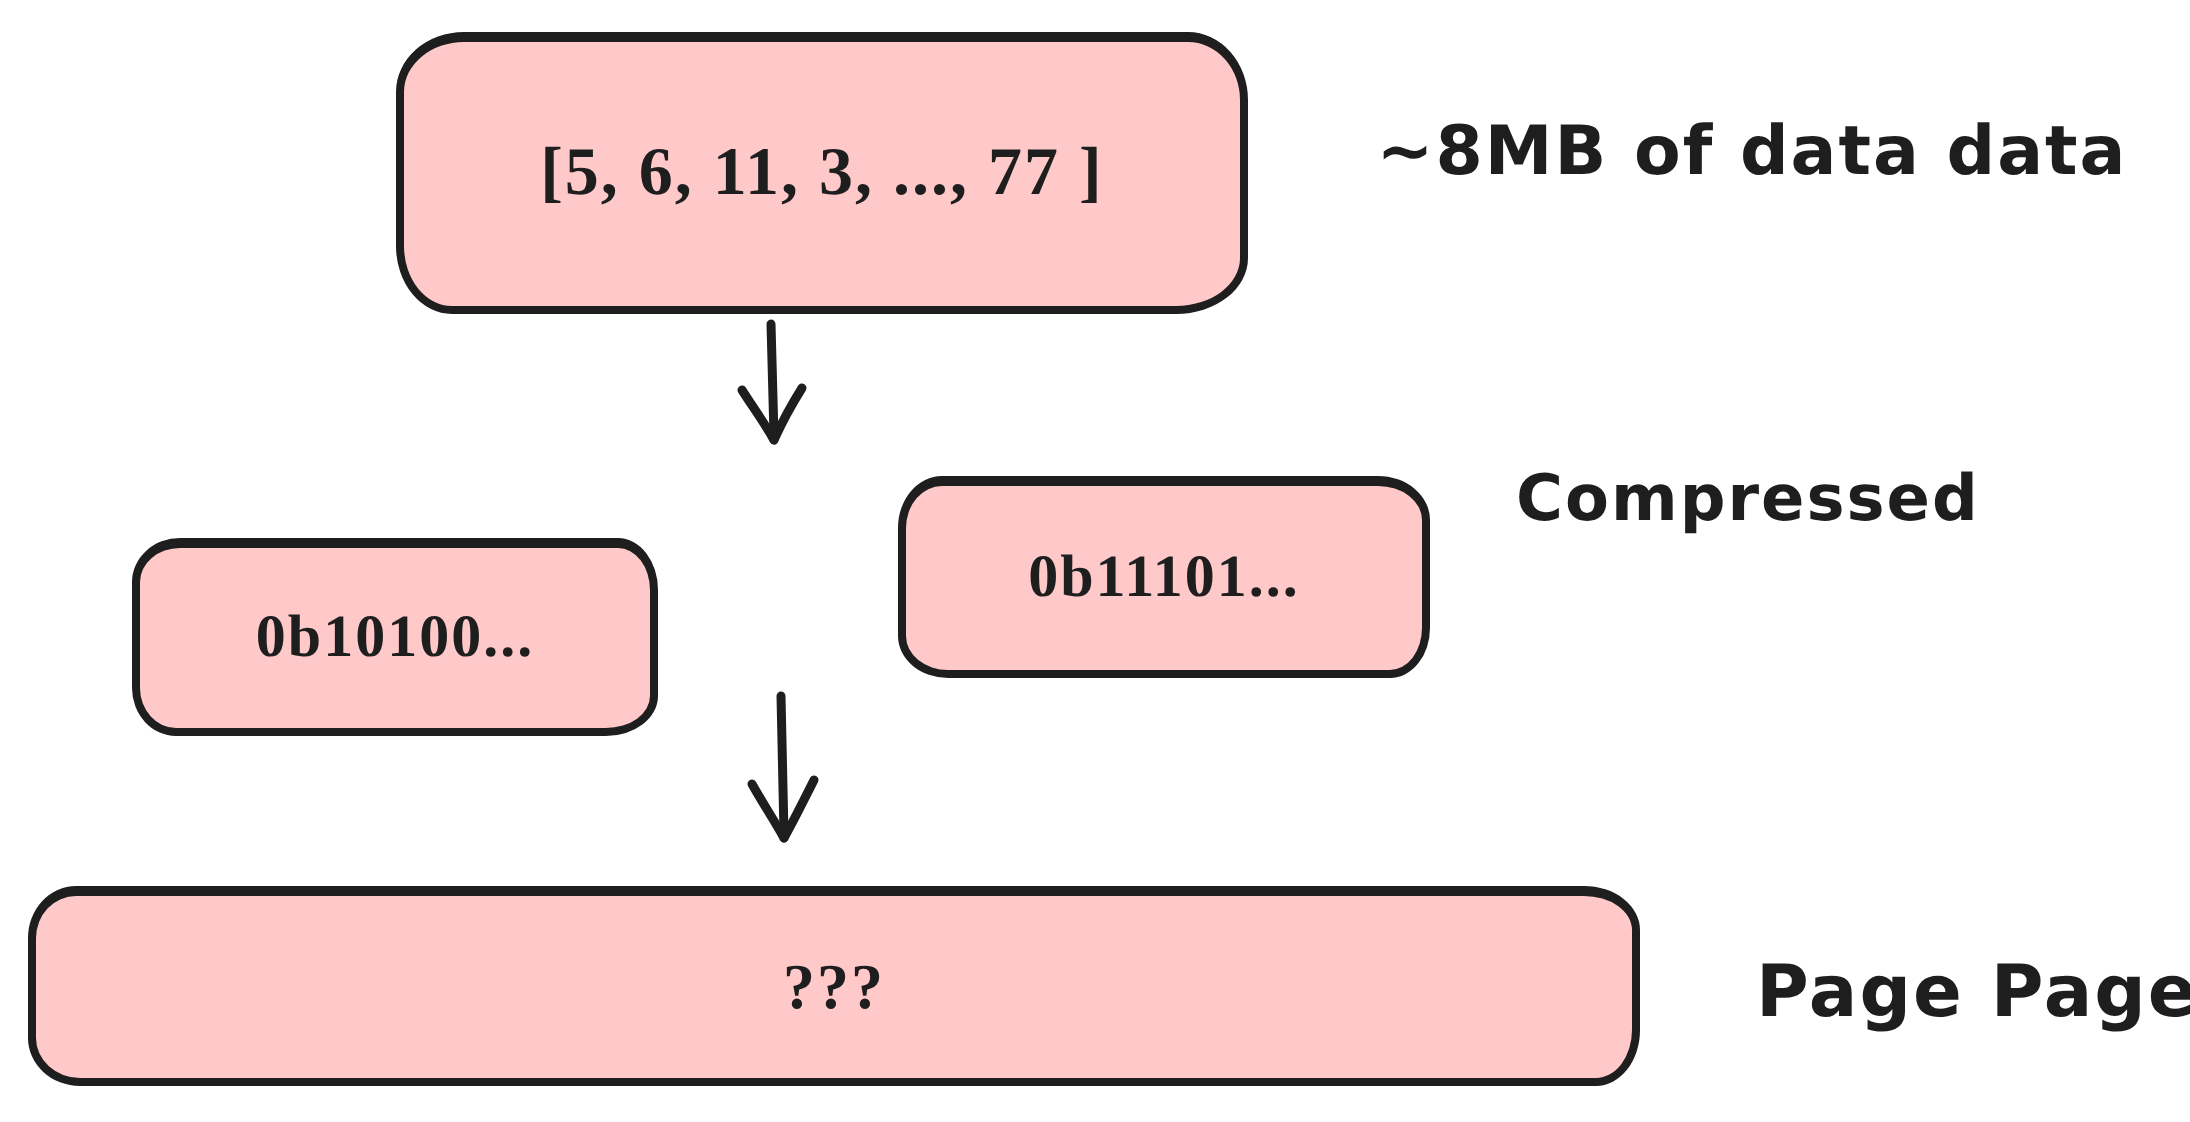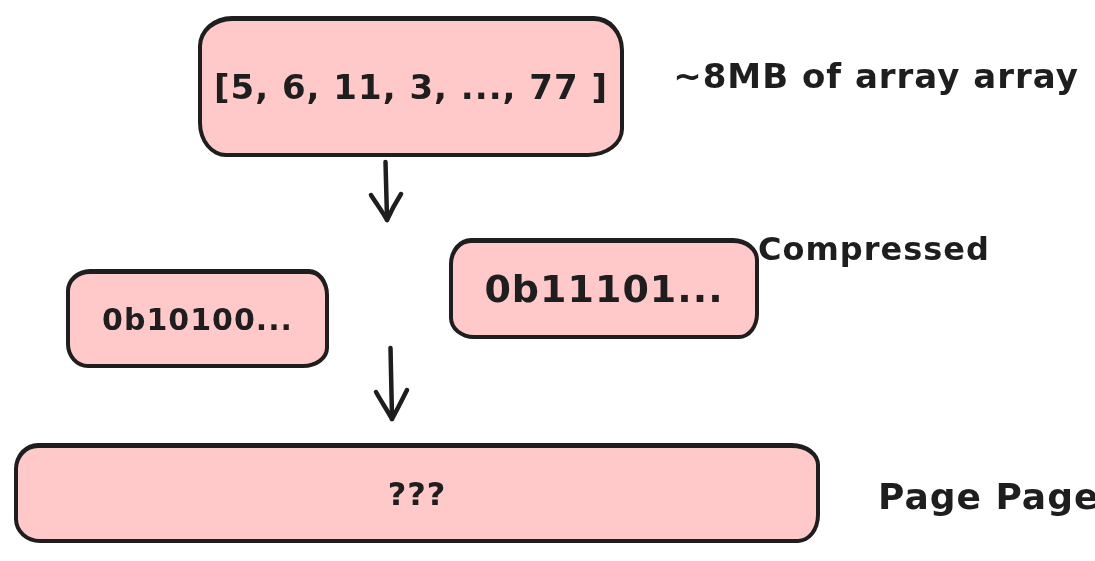--- a/index.html
+++ b/index.html
@@ -20,43 +20,44 @@
     position: absolute;
     background: #ffc9c9;
     border: 4px solid #1e1e1e;
     border-top-width: 5px;
     box-sizing: border-box;
     display: flex;
     align-items: center;
     justify-content: center;
     color: #1e1e1e;
     font-weight: 600;
+    font-family: Liberation Serif, serif;
   }
   .node-text {
     white-space: nowrap;
     letter-spacing: 1px;
   }
   #array-box {
     left: 198px; top: 16px;
     width: 426px; height: 141px;
     border-radius: 34px 30px 36px 28px / 30px 34px 28px 34px;
     font-size: 34px;
   }
   #buffer-left-box {
     left: 66px; top: 237px;
     width: 263px; height: 99px;
     border-radius: 24px 20px 26px 22px / 22px 26px 20px 24px;
     font-size: 30px;
     margin-top: 32px;
   }
   #buffer-right-box {
     left: 449px; top: 238px;
-    width: 310px; height: 101px;
+    width: 266px; height: 101px;
     border-radius: 22px 26px 20px 25px / 26px 22px 25px 21px;
-    font-size: 38px;
+    font-size: 30px;
   }
   #disk-page-box {
     left: 14px; top: 443px;
     width: 806px; height: 100px;
     border-radius: 24px 28px 22px 26px / 26px 22px 28px 24px;
     font-size: 32px;
   }
   .annotation {
     position: absolute;
     color: #1e1e1e;
@@ -92,21 +93,21 @@
 </style>
 </head>
 <body>
 
 <div class="canvas">
 
   <div class="node" id="array-box">
     <span class="node-text">[5, 6, 11, 3, ..., 77 ]</span>
   </div>
 
-  <div class="annotation" id="array-label">~8MB of array array</div>
+  <div class="annotation" id="array-label">~8MB of data data</div>
 
   <div class="node" id="buffer-left-box">
     <span class="node-text">0b10100...</span>
   </div>
 
   <div class="node" id="buffer-right-box">
     <span class="node-text">0b11101...</span>
   </div>
 
   <div class="annotation" id="buffers-label">

